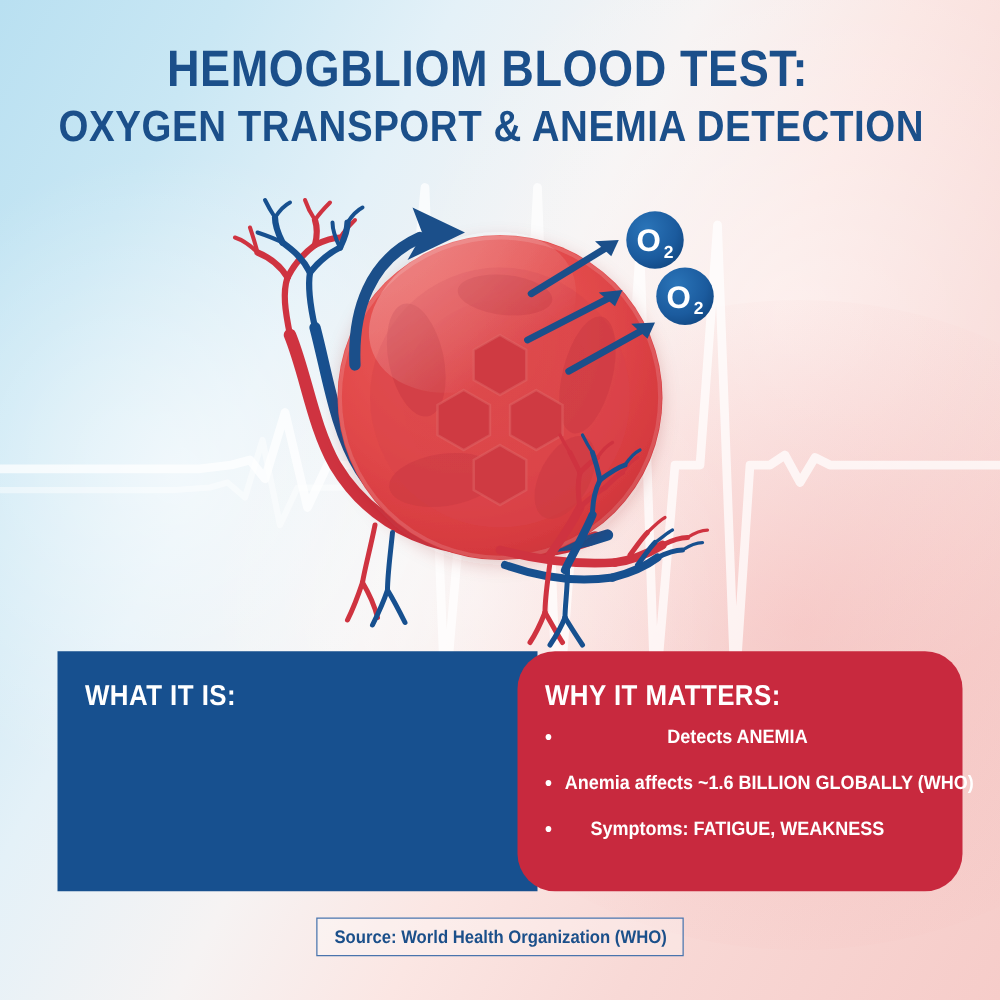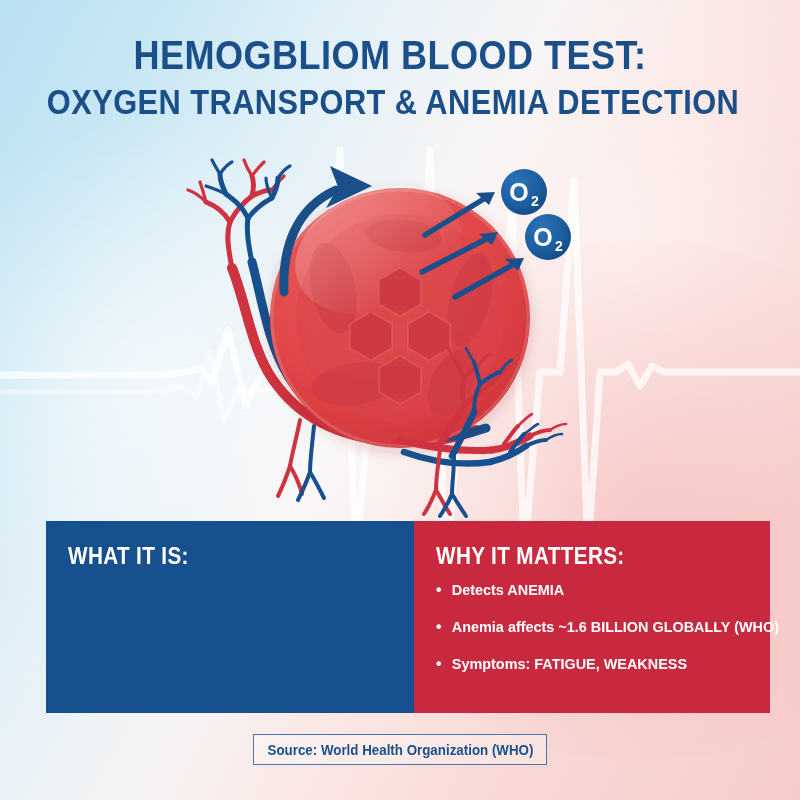--- a/index.html
+++ b/index.html
@@ -95,34 +95,35 @@
   }
   .card-blue {
     left: 46px; top: 521px;
     width: 384px; height: 192px;
     background: #17508f;
   }
   .card-red {
     left: 414px; top: 521px;
     width: 356px; height: 192px;
     background: #c8293e;
+    border-radius: 30px;
   }
   .card-head {
     font-family: "Liberation Sans Narrow", "Liberation Sans", sans-serif;
     font-weight: 700;
     font-size: 23px;
     letter-spacing: .4px;
     transform: scaleX(.9);
     transform-origin: left center;
     color: #ffffff;
   }
   .card-blue .card-head { margin-bottom: 26px; }
   .card-red  .card-head { margin-bottom: 10px; }
 
-  .bullets { list-style: none; }
+  .bullets { list-style: none; text-align: center; }
   .bullets li {
     position: relative;
     padding-left: 17px;
     font-family: "Liberation Sans Narrow", "Liberation Sans", sans-serif;
     font-size: 15.5px;
     font-weight: 600;
     line-height: 1.35;
     margin-bottom: 9px;
     transform: scaleX(.93);
     transform-origin: left center;

